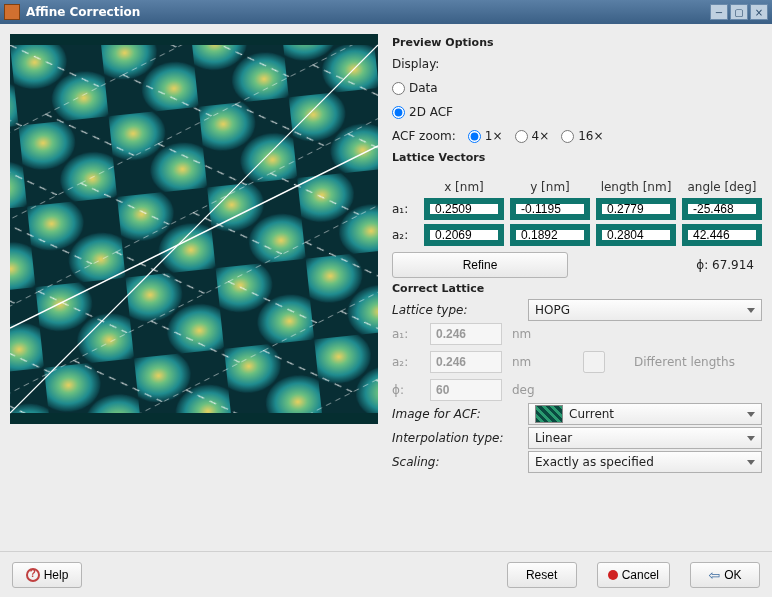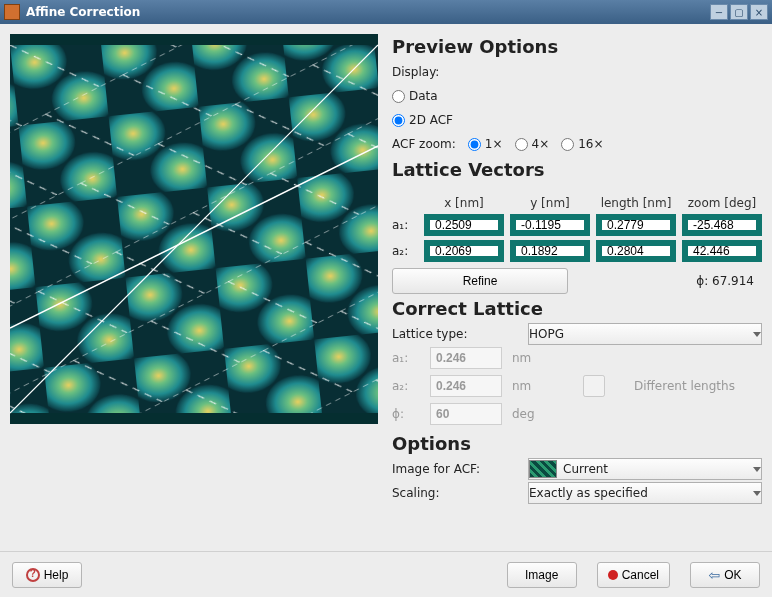--- a/index.html
+++ b/index.html
@@ -6,28 +6,28 @@
 body { font-family: "DejaVu Sans", "Liberation Sans", Arial, sans-serif; font-size: 12px; color: #222; background: #ededed; width: 772px; height: 597px; overflow: hidden; }
 .window { width: 772px; height: 597px; display: flex; flex-direction: column; }
 .titlebar { height: 24px; background: linear-gradient(to bottom, #5a7fa5, #3a5f85); color: #fff; display: flex; align-items: center; padding: 0 4px; font-size: 12px; }
 .titlebar .appicon { width: 16px; height: 16px; background: #d07030; margin-right: 6px; border: 1px solid #804010; display: inline-block; }
 .titlebar .title { flex: 1; font-weight: bold; }
 .titlebar .winbtn { width: 18px; height: 16px; margin-left: 2px; background: #bfd0e0; border: 1px solid #6a8aab; display: flex; align-items: center; justify-content: center; color: #2a4a6a; font-size: 10px; cursor: pointer; }
 .content { flex: 1; display: flex; padding: 10px; gap: 14px; }
 .preview { width: 390px; height: 390px; background: #052e30; position: relative; overflow: hidden; }
 .preview svg { width: 100%; height: 100%; }
 .rightpane { flex: 1; display: flex; flex-direction: column; gap: 2px; }
-.section-title { font-weight: bold; font-size: 18px; margin-top: 2px; margin-bottom: 2px; }
+.section-title { font-weight: bold; font-size: 11px; margin-top: 2px; margin-bottom: 2px; }
 .form-row { display: flex; align-items: center; gap: 6px; min-height: 22px; margin: 0 0; }
-.form-row label.lbl { min-width: 80px; }
+.form-row label.lbl { min-width: 80px; font-style: italic; }
 .form-row.wide label.lbl { min-width: 130px; }
 .radio { display: inline-flex; align-items: center; gap: 4px; cursor: pointer; }
 .radio input { margin: 0; }
 .spin, .select, .textinput { height: 22px; border: 1px solid #b0b0b0; background: #fff; font-size: 12px; padding: 0 4px; }
-.select { width: 200px; text-align: left; display: inline-flex; align-items: center; justify-content: space-between; padding: 0 0; cursor: pointer; background: linear-gradient(#fdfdfd,#ececec); }
+.select { width: 200px; text-align: left; display: inline-flex; align-items: center; justify-content: space-between; padding: 0 6px; cursor: pointer; background: linear-gradient(#fdfdfd,#ececec); }
 .select .caret { border-left: 4px solid transparent; border-right: 4px solid transparent; border-top: 5px solid #666; }
 .btn { height: 26px; min-width: 70px; padding: 0 10px; border: 1px solid #b5b5b5; background: linear-gradient(#fdfdfd,#e8e8e8); border-radius: 3px; display: inline-flex; align-items: center; justify-content: center; gap: 4px; cursor: pointer; font-size: 12px; }
 .lattice-grid { display: grid; grid-template-columns: 26px 80px 80px 80px 80px; gap: 4px 6px; align-items: center; margin-top: 12px; }
 .lattice-grid .hdr { text-align: center; font-size: 12px; color: #333; }
 .lattice-grid .rowlbl { text-align: left; }
 .lattice-grid input { width: 100%; height: 22px; border: 6px solid #0f766e; text-align: left; padding: 0 5px; font-size: 12px; background: #fff; }
 .phi-row { display: flex; align-items: center; gap: 8px; margin-top: 4px; }
 .phi-row .btn.refine { flex: 0 0 176px; }
 .phi-row .phival { flex: 1; text-align: right; padding-right: 8px; }
 .correct-grid { display: grid; grid-template-columns: 32px 76px 40px 1fr; gap: 6px 6px; align-items: center; }
@@ -114,21 +114,21 @@
             <span>16×</span>
           </label>
       </div>
 
       <div class="section-title">Lattice Vectors</div>
       <div class="lattice-grid">
         <span></span>
         <span class="hdr">x [nm]</span>
         <span class="hdr">y [nm]</span>
         <span class="hdr">length [nm]</span>
-        <span class="hdr">zoom [deg]</span>
+        <span class="hdr">angle [deg]</span>
 
         <span class="rowlbl">a₁:</span>
         <input value="0.2509" style="">
         <input value="-0.1195" style="">
         <input value="0.2779" style="">
         <input value="-25.468" style="">
 
         <span class="rowlbl">a₂:</span>
         <input value="0.2069" style="">
         <input value="0.1892" style="">
@@ -163,49 +163,55 @@
             <input type="checkbox" disabled="" style="">
             <span>Different lengths</span>
           </label>
 
         <span class="dim">ϕ:</span>
         <input disabled="" value="60" style="">
         <span class="dim">deg</span>
         <span></span>
       </div>
 
-      <div class="section-title" style="margin-top:6px">Options</div>
       <div class="form-row wide">
         <label class="lbl">Image for ACF:</label>
         <div class="select" style="flex:1">
           <span style="display:flex;align-items:center;gap:6px">
             <span class="swatch"></span>
             <span>Current</span>
           </span>
           <span class="caret"></span>
         </div>
       </div>
       <div class="form-row wide">
+        <label class="lbl">Interpolation type:</label>
+        <div class="select" style="flex:1">
+          <span>Linear</span>
+          <span class="caret"></span>
+        </div>
+      </div>
+      <div class="form-row wide">
         <label class="lbl">Scaling:</label>
         <div class="select" style="flex:1">
           <span>Exactly as specified</span>
           <span class="caret"></span>
         </div>
       </div>
     </div>
   </div>
 
   <div class="footer">
     <button class="btn">
         <span class="icon-help"></span>
         <span>Help</span>
       </button>
     <span class="spacer"></span>
     <button class="btn">
-        <span>Image</span>
+        <span>Reset</span>
       </button>
     <button class="btn">
         <span class="icon-circle" style="background:#d02020"></span>
         <span>Cancel</span>
       </button>
     <button class="btn">
         <span class="icon-ok">⇦</span>
         <span>OK</span>
       </button>
   </div>

